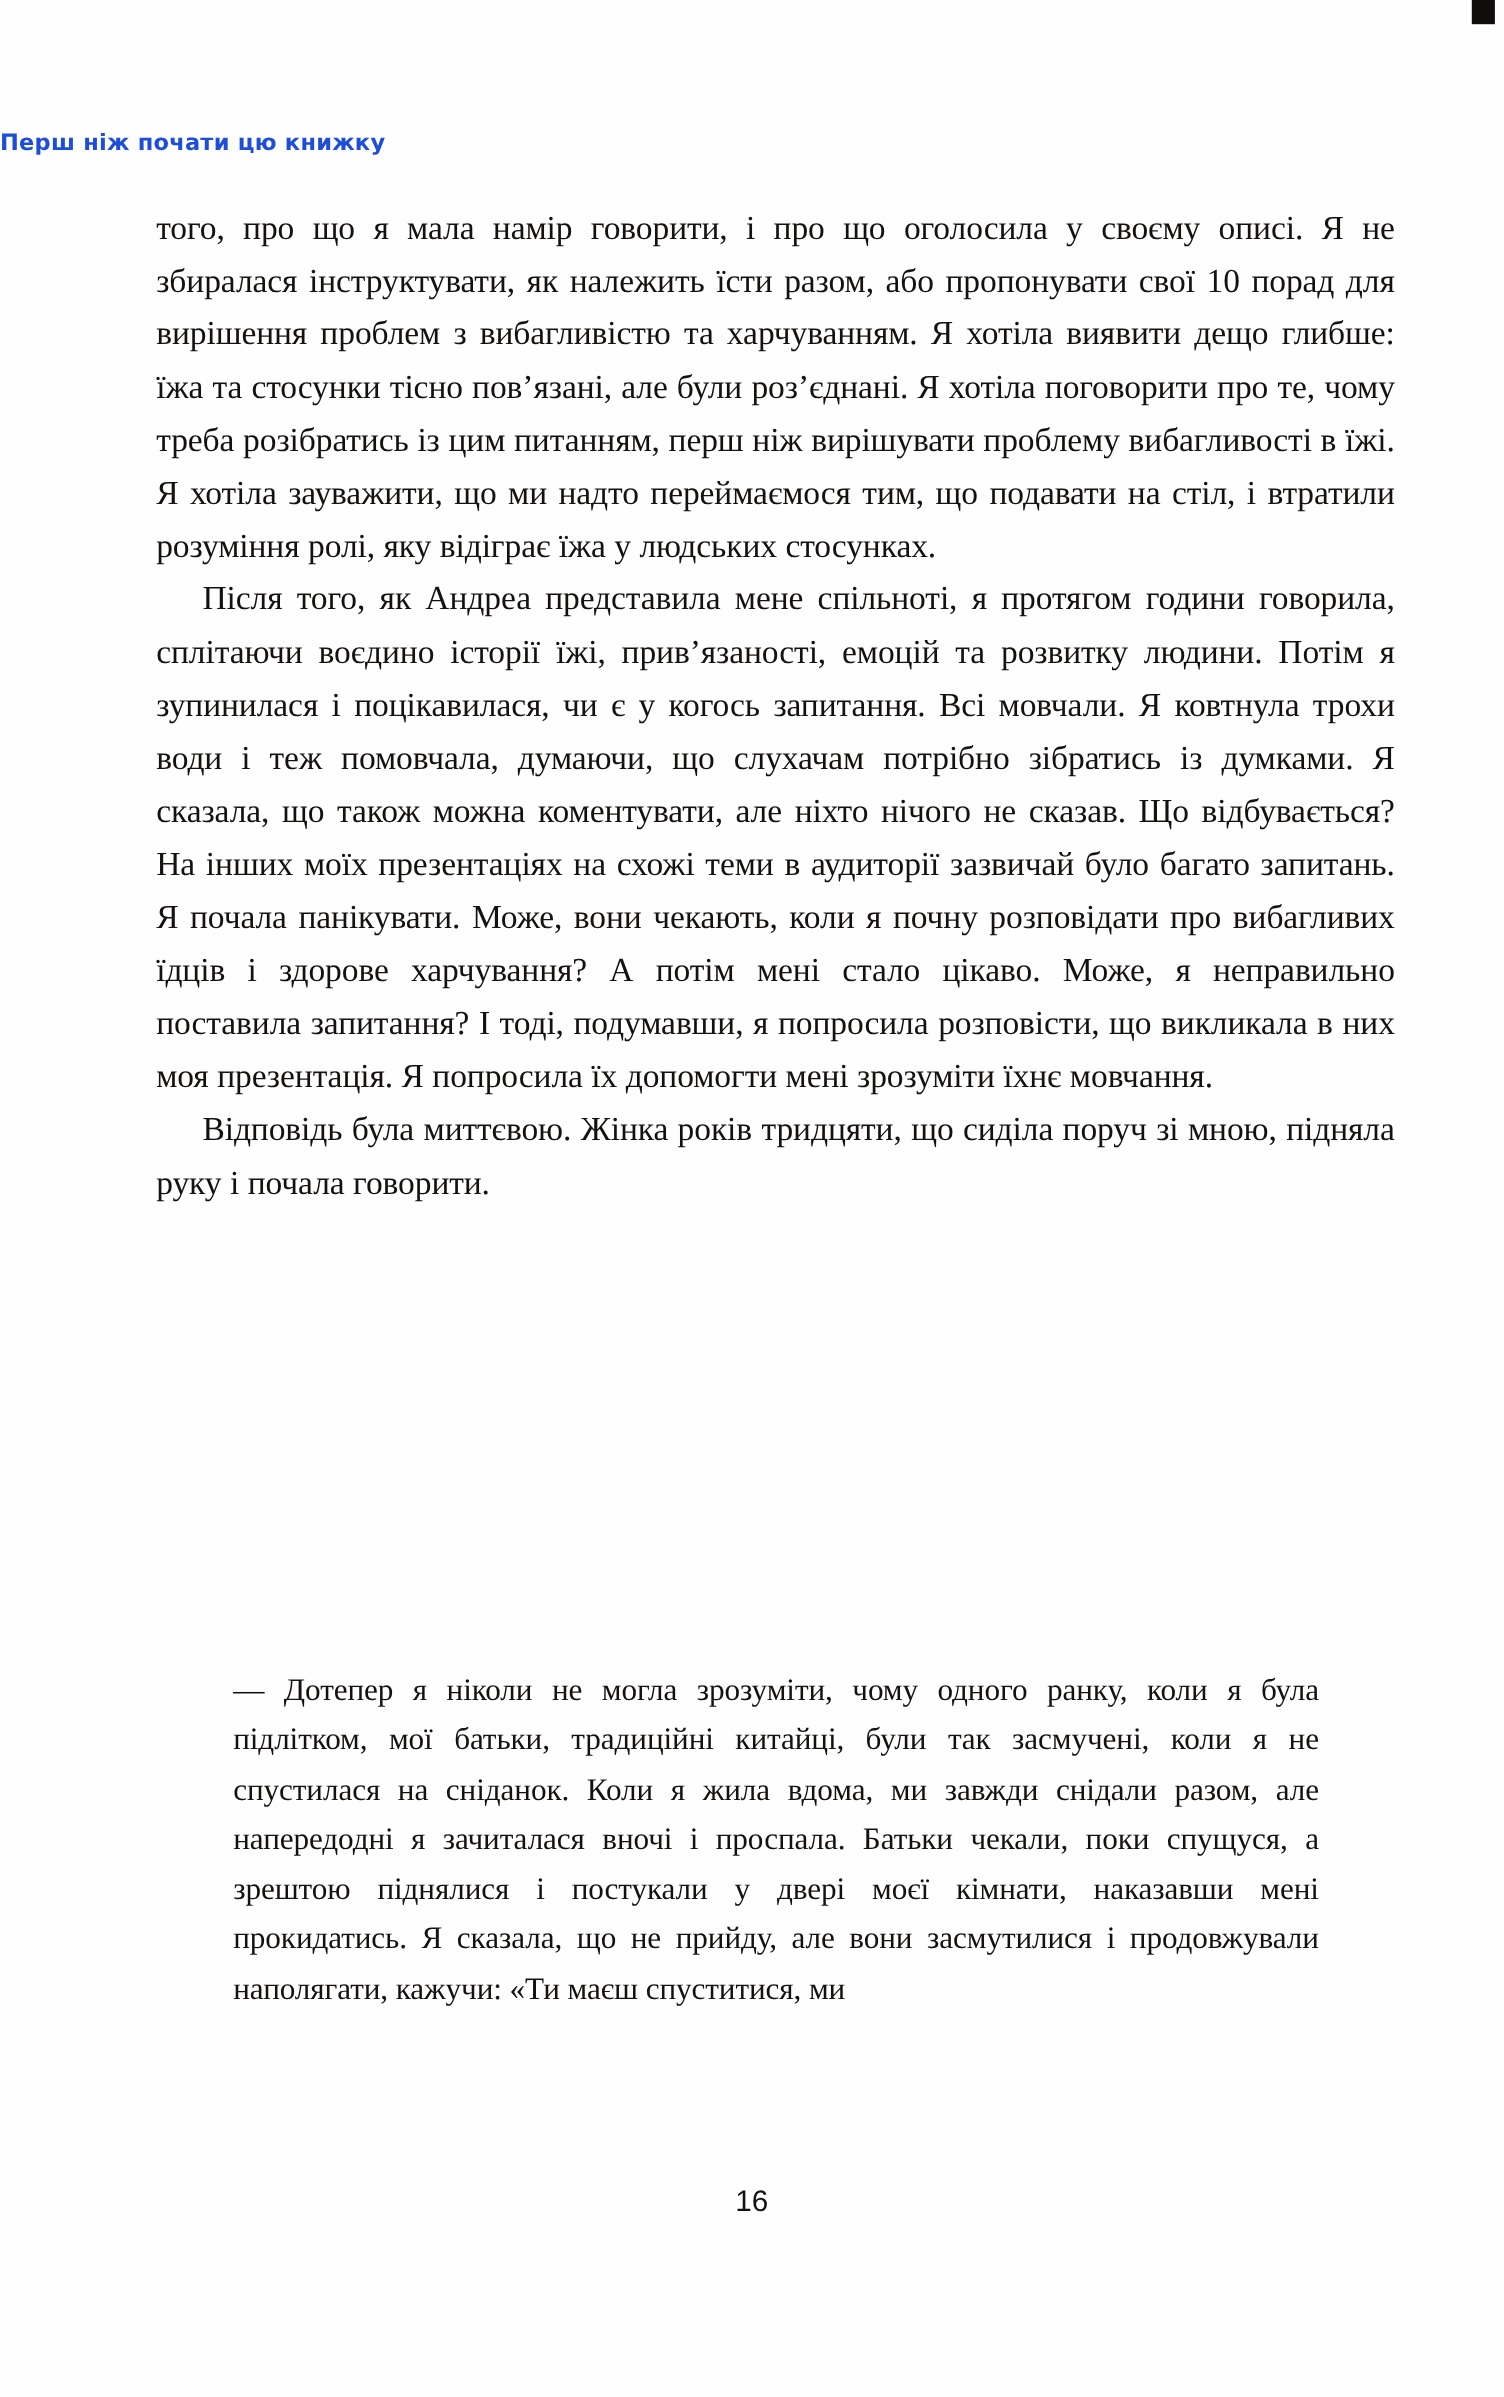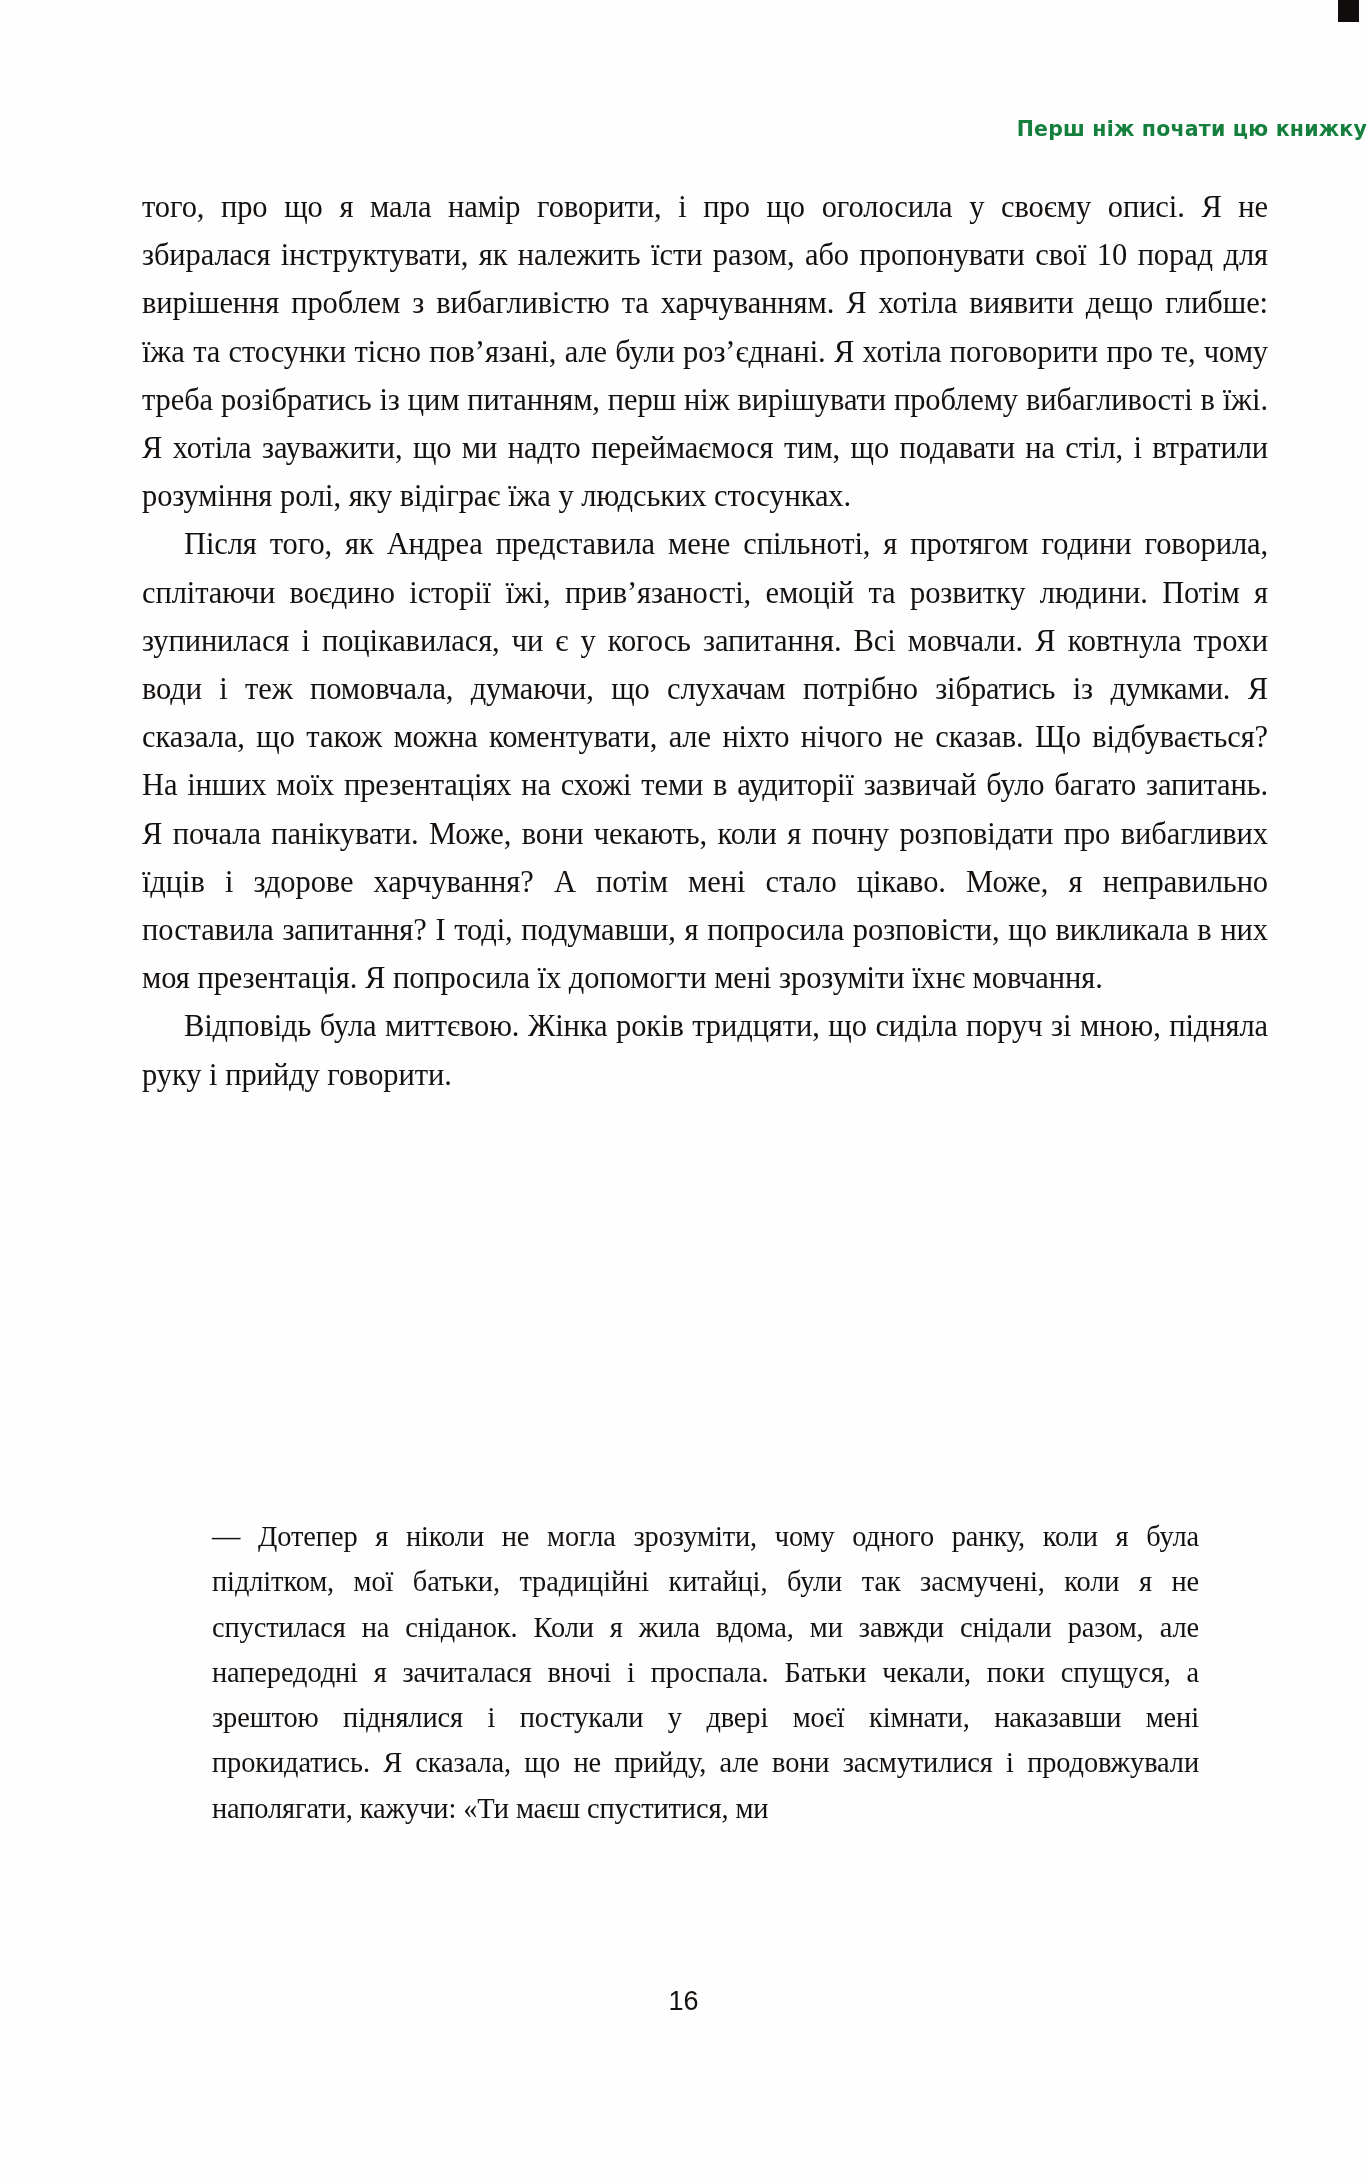--- a/index.html
+++ b/index.html
@@ -32,26 +32,26 @@
     width: 21px;
     height: 22px;
     background: #110d0c;
   }
 
   .running-head {
     position: absolute;
     top: 117px;
     left: 0;
     width: 1367px;
-    text-align: right;
+    text-align: left;
     font-family: "DejaVu Sans", "Liberation Sans", sans-serif;
     font-weight: 700;
     font-size: 20.5px;
     letter-spacing: 0.2px;
-    color: #15803d;
+    color: #1d4ed8;
   }
 
   .text-block {
     position: absolute;
     top: 183px;
     left: 142px;
     width: 1126px;
   }
 
   p.body-par {
@@ -99,21 +99,21 @@
 
 <div class="page">
 
   <div class="scan-mark"></div>
 
   <div class="running-head">Перш ніж почати цю книжку</div>
 
   <div class="text-block">
     <p class="body-par">того, про що я мала намір говорити, і про що оголосила у своєму описі. Я не збиралася інструктувати, як належить їсти разом, або пропонувати свої 10 порад для вирішення проблем з вибагливістю та харчуванням. Я хотіла виявити дещо глибше: їжа та стосунки тісно пов’язані, але були роз’єднані. Я хотіла поговорити про те, чому треба розібратись із цим питанням, перш ніж вирішувати проблему вибагливості в їжі. Я хотіла зауважити, що ми надто переймаємося тим, що подавати на стіл, і втратили розуміння ролі, яку відіграє їжа у людських стосунках.</p>
     <p class="body-par">Після того, як Андреа представила мене спільноті, я протягом години говорила, сплітаючи воєдино історії їжі, прив’язаності, емоцій та розвитку людини. Потім я зупинилася і поцікавилася, чи є у когось запитання. Всі мовчали. Я ковтнула трохи води і теж помовчала, думаючи, що слухачам потрібно зібратись із думками. Я сказала, що також можна коментувати, але ніхто нічого не сказав. Що відбувається? На інших моїх презентаціях на схожі теми в аудиторії зазвичай було багато запитань. Я почала панікувати. Може, вони чекають, коли я почну розповідати про вибагливих їдців і здорове харчування? А потім мені стало цікаво. Може, я неправильно поставила запитання? І тоді, подумавши, я попросила розповісти, що викликала в них моя презентація. Я попросила їх допомогти мені зрозуміти їхнє мовчання.</p>
-    <p class="body-par">Відповідь була миттєвою. Жінка років тридцяти, що сиділа поруч зі мною, підняла руку і прийду говорити.</p>
+    <p class="body-par">Відповідь була миттєвою. Жінка років тридцяти, що сиділа поруч зі мною, підняла руку і почала говорити.</p>
   </div>
 
   <div class="quote-block">
     <p class="quote-par">— Дотепер я ніколи не могла зрозуміти, чому одного ранку, коли я була підлітком, мої батьки, традиційні китайці, були так засмучені, коли я не спустилася на сніданок. Коли я жила вдома, ми завжди снідали разом, але напередодні я зачиталася вночі і проспала. Батьки чекали, поки спущуся, а зрештою піднялися і постукали у двері моєї кімнати, наказавши мені прокидатись. Я сказала, що не прийду, але вони засмутилися і продовжували наполягати, кажучи: «Ти маєш спуститися, ми</p>
   </div>
 
   <div class="folio">16</div>
 
 </div>
 

